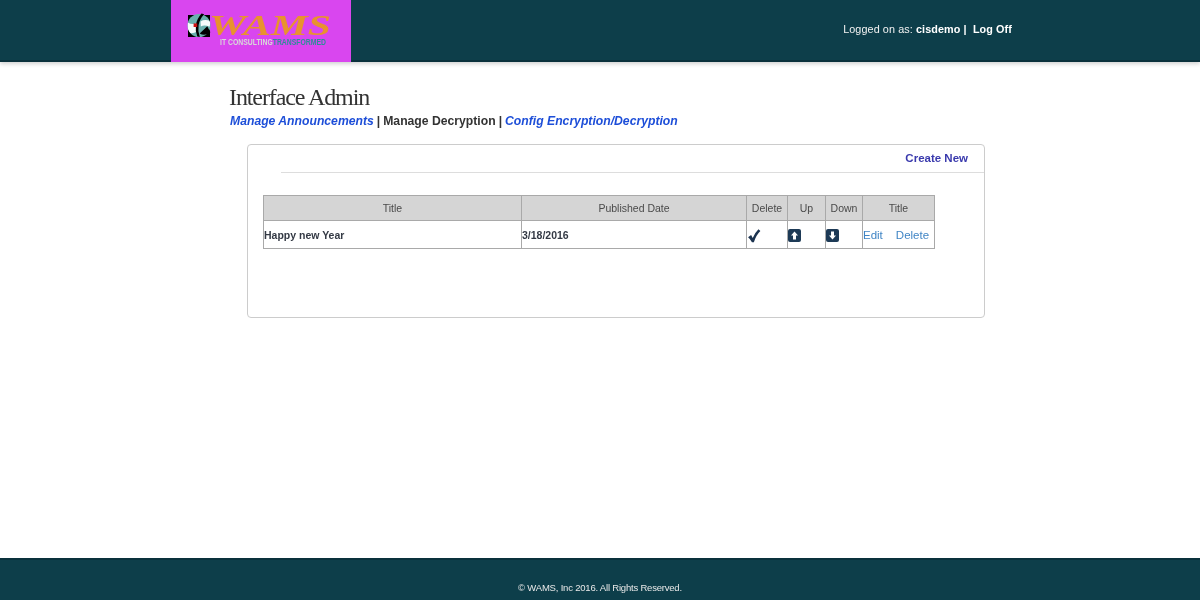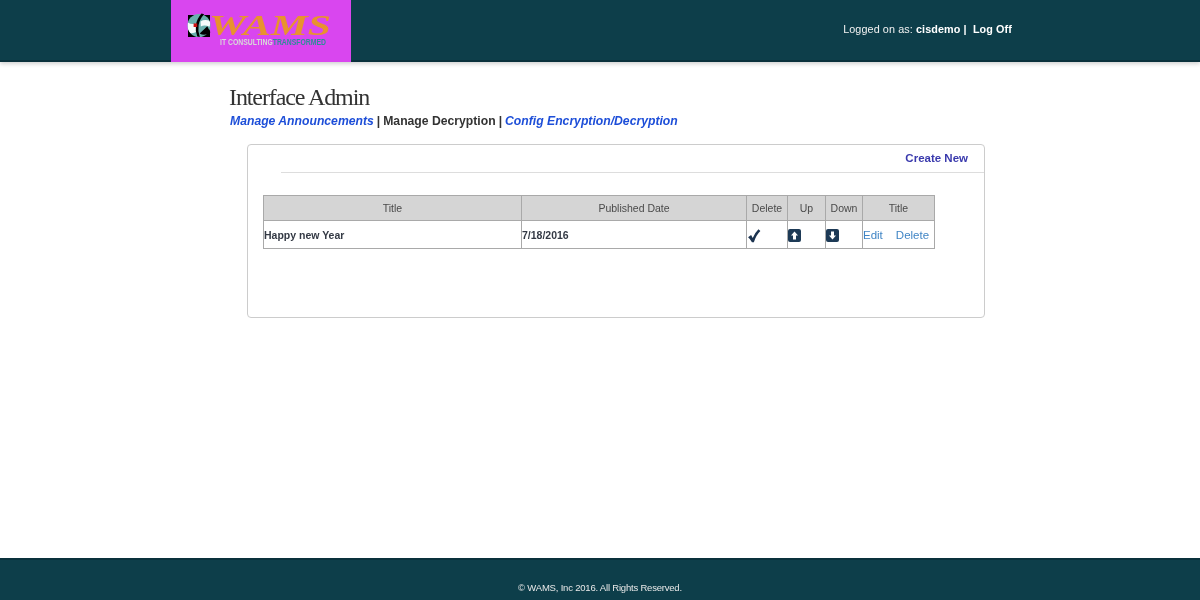--- a/index.html
+++ b/index.html
@@ -73,21 +73,21 @@
         <tr>
           <th>Title</th>
           <th>Published Date</th>
           <th>Delete</th>
           <th>Up</th>
           <th>Down</th>
           <th>Title</th>
         </tr>
     <tr>
       <td>Happy new Year</td>
-          <td>7/18/2016</td>
+          <td>3/18/2016</td>
           <td><svg width="14" height="15" style="vertical-align:middle;margin-top:1px">
               <path d="M1 8.6 L3.8 6.4 L5.3 9.2 Q7.2 4.6 10.6 1.2 L12.4 2.8 Q8.4 6.6 6.4 13.2 L4.6 13.3 Q3.2 10.4 1 8.6 Z" fill="#1c3350" transform="scale(1.08)"></path>
             </svg></td>
       <td><span class="btn"><svg width="13" height="13">
                 <path d="M6.5 2.5 L10 6.5 L8 6.5 L8 10.5 L5 10.5 L5 6.5 L3 6.5 Z" fill="#ffffff"></path>
               </svg></span></td>
       <td><span class="btn"><svg width="13" height="13">
                 <path d="M6.5 10.5 L10 6.5 L8 6.5 L8 2.5 L5 2.5 L5 6.5 L3 6.5 Z" fill="#ffffff"></path>
               </svg></span></td>
       <td class="act"><a href="#">Edit</a><a href="#" style="margin-left:13px">Delete</a></td>

